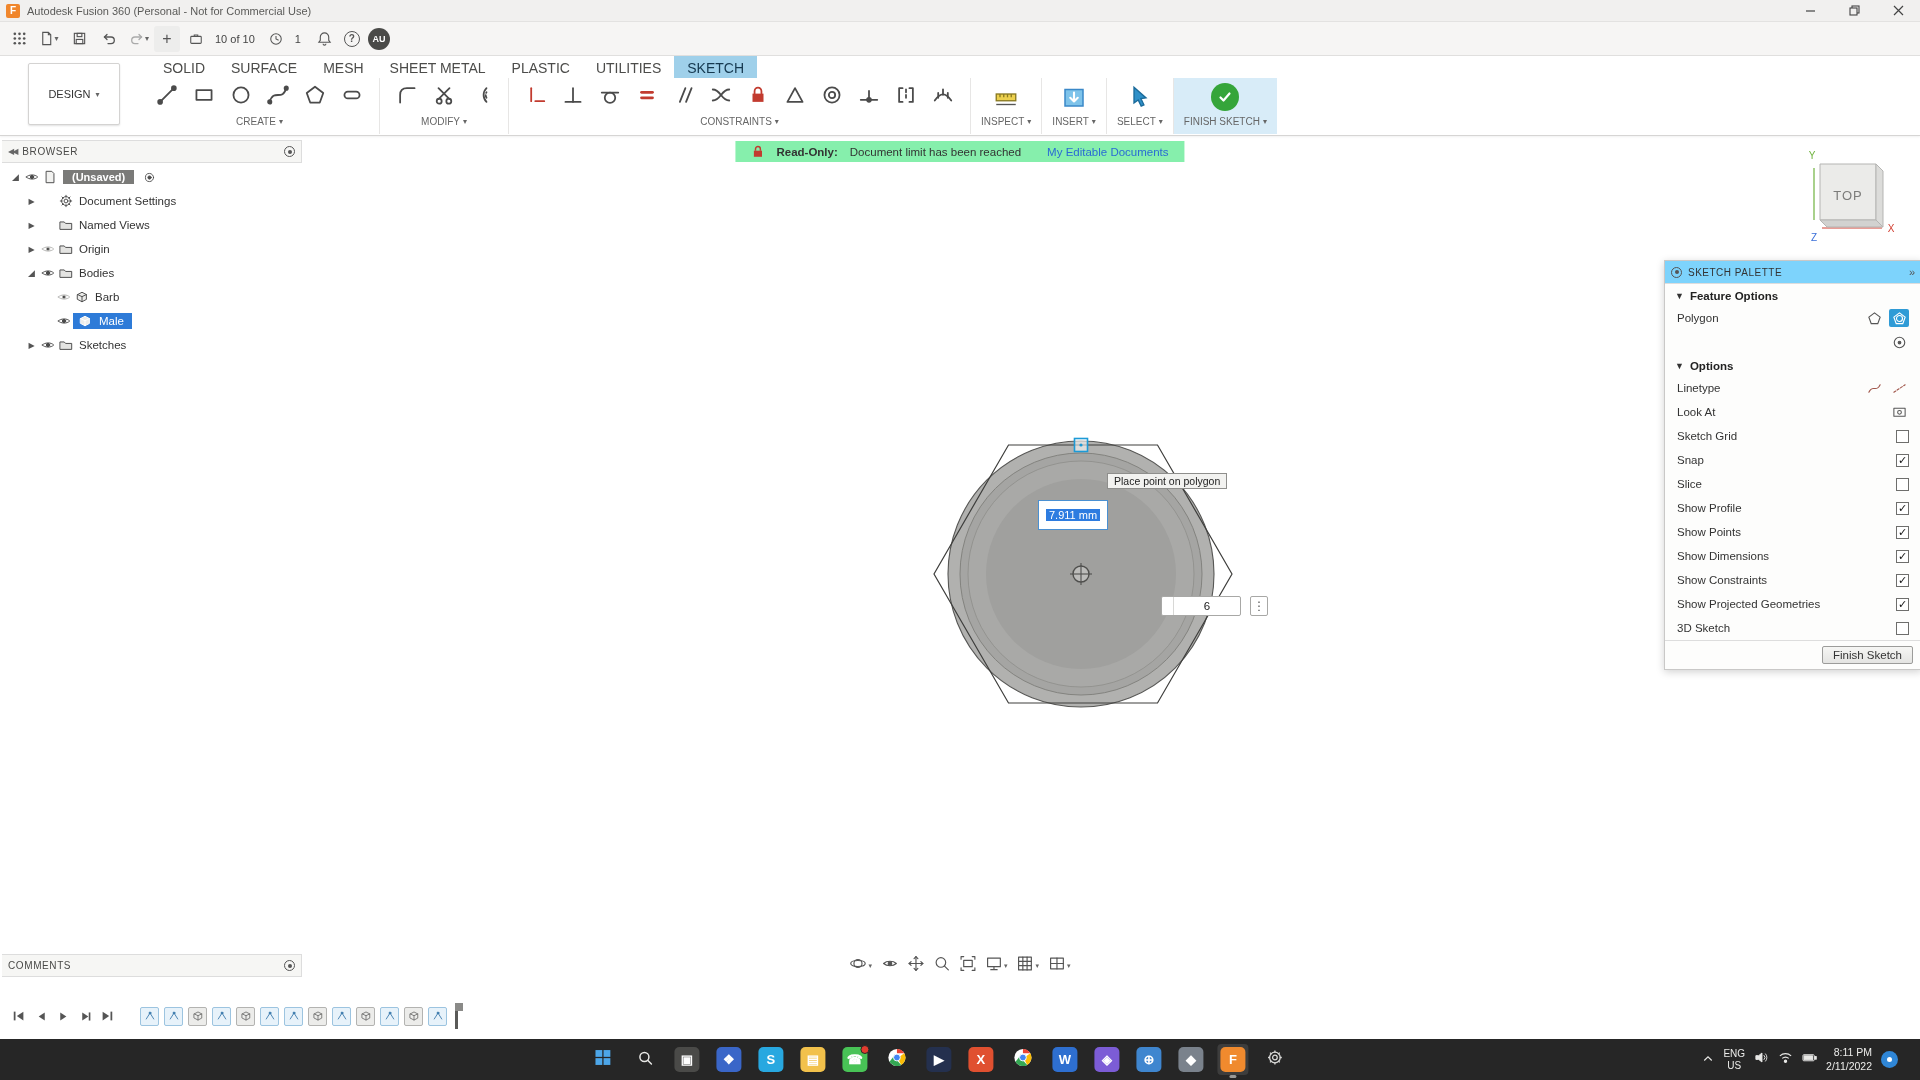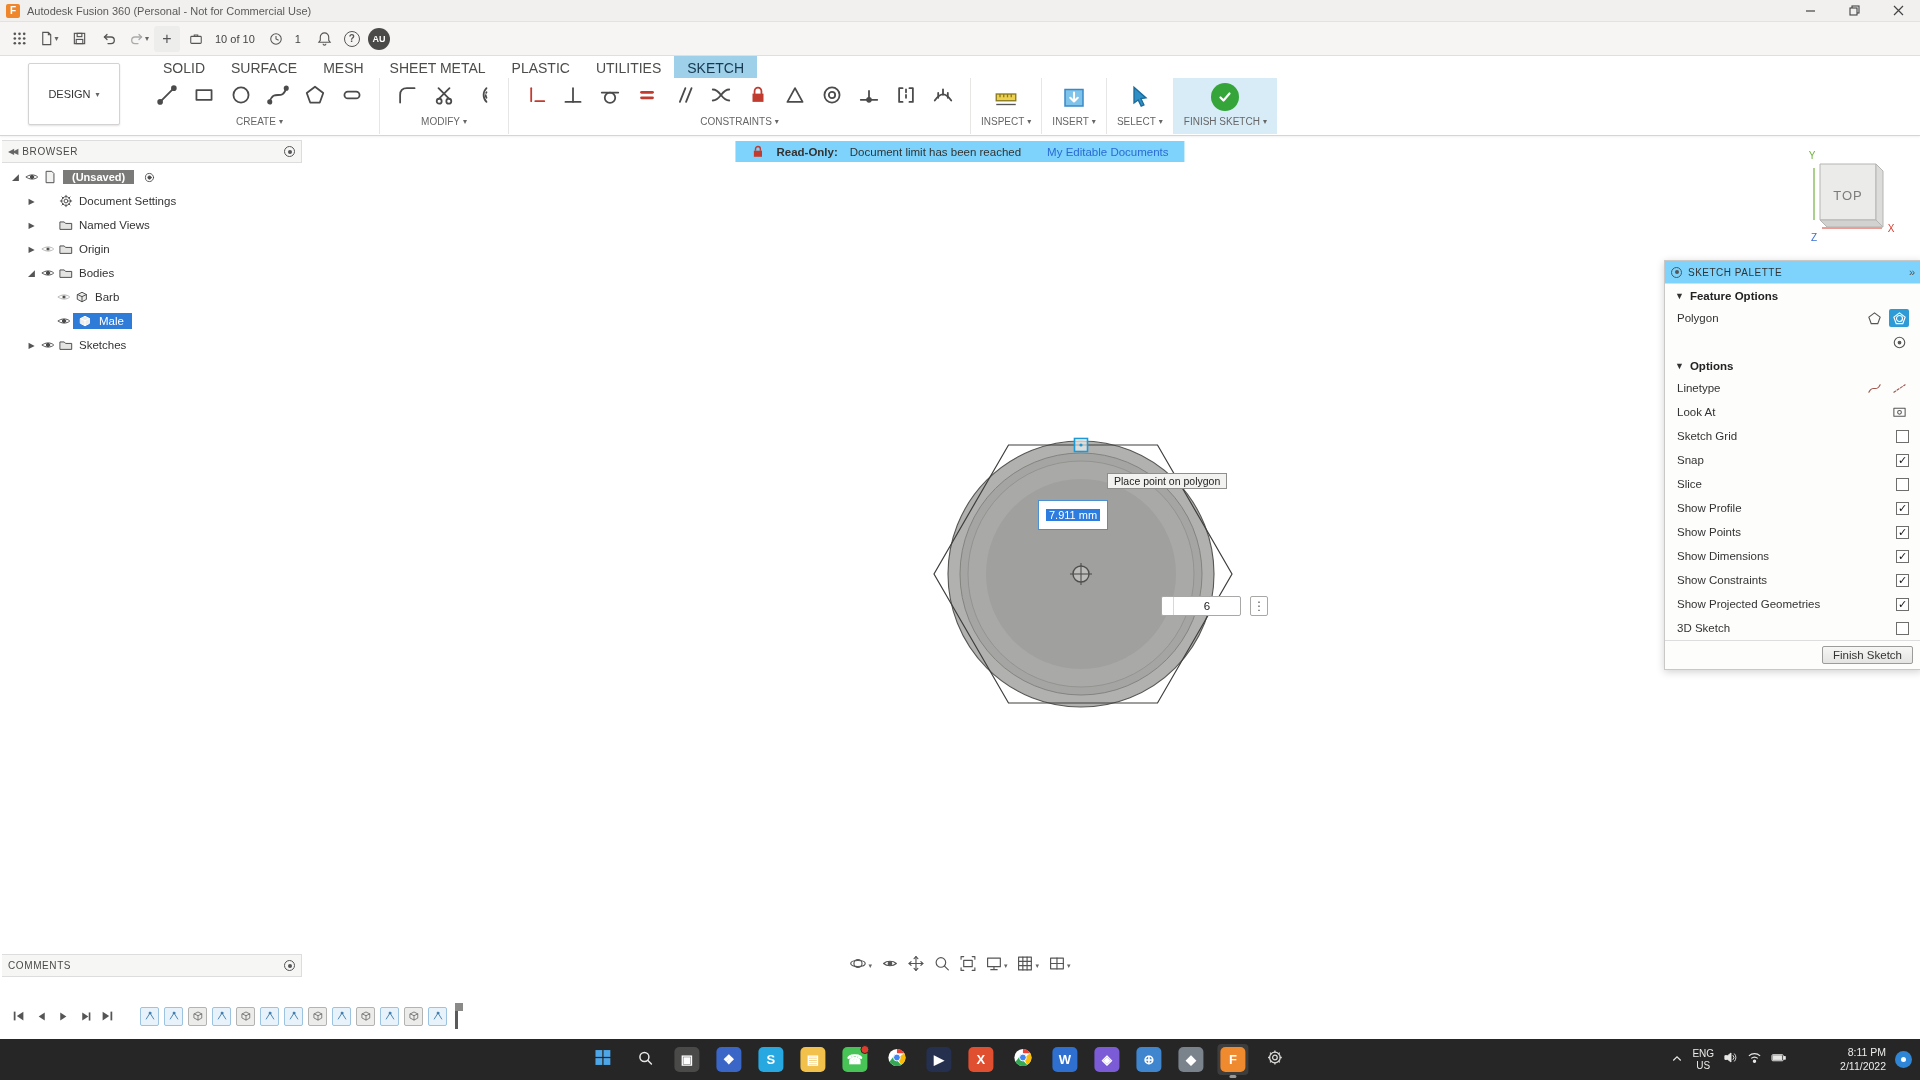--- a/index.html
+++ b/index.html
@@ -50,21 +50,21 @@
   .tgroup.noborder{border-right:none;}
   .ticons{display:flex;gap:3px;align-items:center;height:32px;}
   .tbtn{width:34px;height:30px;display:flex;align-items:center;justify-content:center;border-radius:2px;}
   .glabel{font-size:10px;color:#666;margin-top:3px;display:flex;align-items:center;gap:3px;}
   .dd::after{content:"▾";font-size:8px;color:#666;}
   #finish-group{background:#d8ecf8;}
   .finish-circle{width:28px;height:28px;border-radius:50%;background:#35a53a;display:flex;align-items:center;justify-content:center;}
 
   
   #readonly-bar{position:absolute;top:141px;left:50%;transform:translateX(-50%);z-index:30;
-    display:flex;align-items:center;gap:12px;background:#7dd3fc;padding:3px 16px;font-size:11.5px;}
+    display:flex;align-items:center;gap:12px;background:#86efac;padding:3px 16px;font-size:11.5px;}
   #readonly-bar .ro-label{font-weight:bold;color:#333;}
   #readonly-bar .ro-msg{color:#333;}
   #readonly-bar .ro-link{color:#2a6bd4;margin-left:14px;}
 
   
   #browser{position:absolute;left:2px;top:140px;width:300px;z-index:20;}
   .panel-header{height:23px;display:flex;align-items:center;background:rgba(246,246,244,.96);
     border:1px solid #ddd;border-left:none;padding:0 6px;gap:6px;}
   .panel-header .ph-title{font-size:10px;letter-spacing:.6px;color:#4a4a48;flex:1;}
   .collapse-arrows{font-size:8px;color:#666;letter-spacing:-2px;}
@@ -140,23 +140,23 @@
   
   #taskbar{position:absolute;left:0;right:0;bottom:0;height:41px;background:#262626;z-index:50;}
   #taskbar-icons{position:absolute;left:50%;top:0;height:100%;transform:translateX(-53%);
     display:flex;align-items:center;gap:11px;}
   .tk-btn{width:31px;height:31px;border-radius:4px;display:flex;align-items:center;justify-content:center;position:relative;}
   .tk-btn.active{background:#3d3d3d;}
   .tk-btn.active::after{content:"";position:absolute;bottom:-3px;left:12px;width:7px;height:3px;border-radius:2px;background:#9a9a98;}
   .tk-tile{width:25px;height:25px;border-radius:5px;display:flex;align-items:center;justify-content:center;
     color:#fff;font-size:13px;font-weight:bold;}
   .tk-badge{position:absolute;top:1px;right:1px;width:9px;height:9px;border-radius:50%;background:#e23b2e;border:1px solid #262626;}
-  #tray{position:absolute;right:8px;top:0;height:100%;display:flex;align-items:center;gap:9px;color:#e8e8e6;}
+  #tray{position:absolute;right:22px;top:0;height:100%;display:flex;align-items:center;gap:9px;color:#e8e8e6;}
   .tray-lang{font-size:10px;line-height:1.15;text-align:center;color:#ececea;}
-  .tray-clock{font-size:10.5px;line-height:1.3;text-align:right;color:#ececea;margin-left:45px;}
+  .tray-clock{font-size:10.5px;line-height:1.3;text-align:right;color:#ececea;}
   .tray-blue{width:17px;height:17px;border-radius:50%;background:#2f86d6;display:flex;align-items:center;justify-content:center;}
   .tray-blue::after{content:"";width:5px;height:5px;border-radius:50%;background:#fff;}
 </style>
 </head>
 <body>
 
 <div id="screen">
 
   <svg id="canvas-svg" viewBox="0 0 1920 1080" width="1920" height="1080">
 

